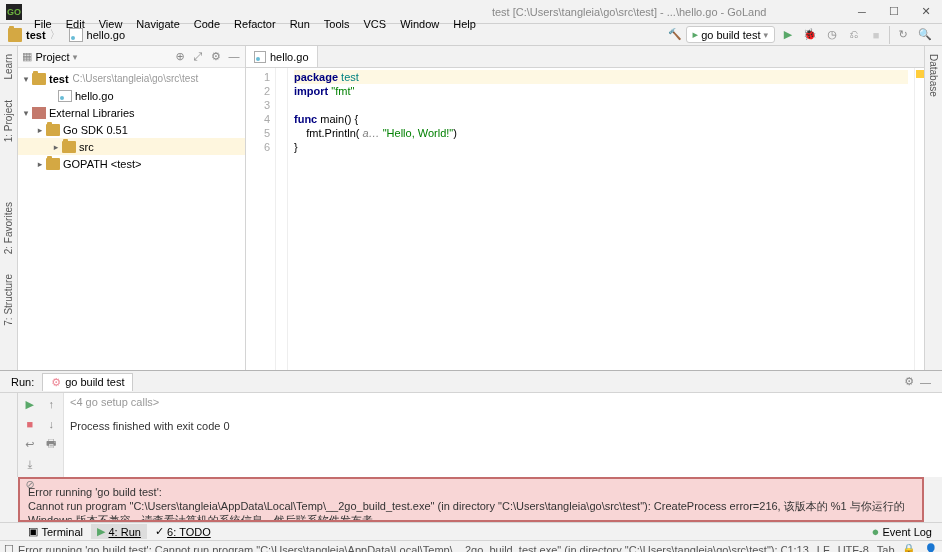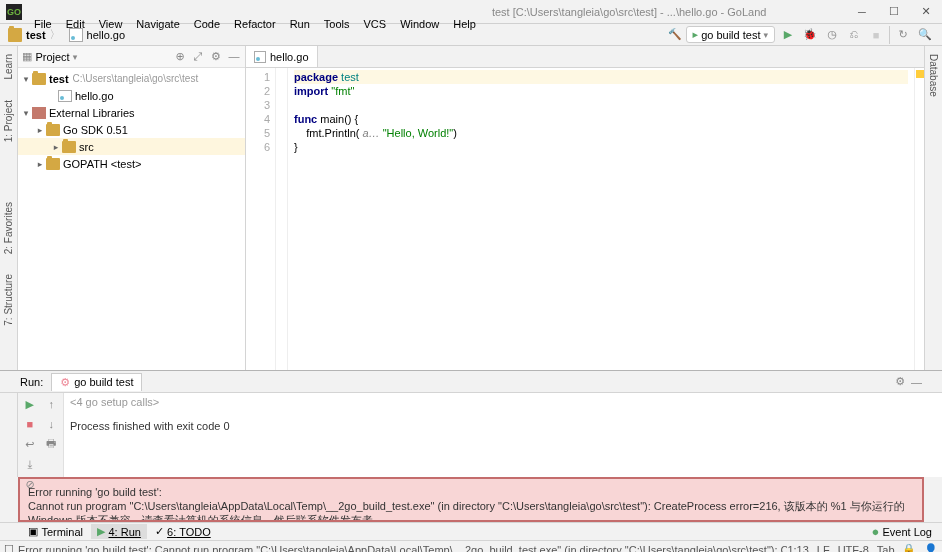--- a/index.html
+++ b/index.html
@@ -56,21 +56,21 @@
 .ln1 { background:#fef8e3; }
 .kw { color:#000080; font-weight:bold; }
 .pkg { color:#008080; }
 .str { color:#008000; }
 .fn { color:#000; }
 .hint { color:#808080; font-style:italic; }
 .code-marks { width:10px; background:#fff; border-left:1px solid #eee; position:relative; }
 .code-marks .warn { position:absolute; top:2px; width:8px; height:8px; background:#ffcd3c; margin-left:1px; }
 
 .run-panel { border-top:1px solid #b4b4b4; background:#fff; }
-.run-header { height:22px; display:flex; align-items:center; padding:0 20px; background:#f2f2f2; border-bottom:1px solid #d4d4d4; }
+.run-header { height:22px; display:flex; align-items:center; padding:0 11px; background:#f2f2f2; border-bottom:1px solid #d4d4d4; }
 .run-header .lbl { margin-right:8px; }
 .run-tab { background:#fff; padding:2px 8px; border:1px solid #ccc; border-bottom:none; display:flex; align-items:center; gap:4px; }
 .run-spacer { flex:1; }
 .run-body { display:flex; height:84px; }
 .run-tools { width:46px; display:flex; flex-direction:column; padding:3px; gap:4px; background:#f2f2f2; border-right:1px solid #e0e0e0; }
 .run-tools-row { display:flex; gap:4px; }
 .run-tools span { width:18px; height:16px; display:flex; align-items:center; justify-content:center; cursor:pointer; color:#888; font-size:11px; }
 .console { flex:1; font-family:Consolas,monospace; font-size:11px; padding:3px 6px; color:#333; }
 .console .setup { color:#999; }
 .run-left-gutter { width:18px; background:#f2f2f2; border-right:1px solid #d4d4d4; }

